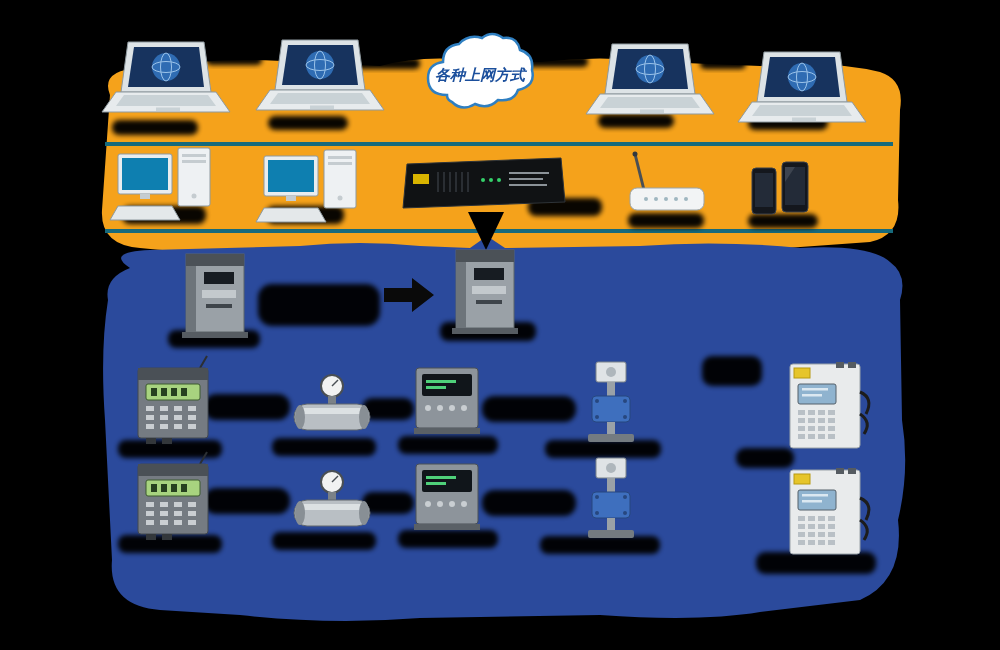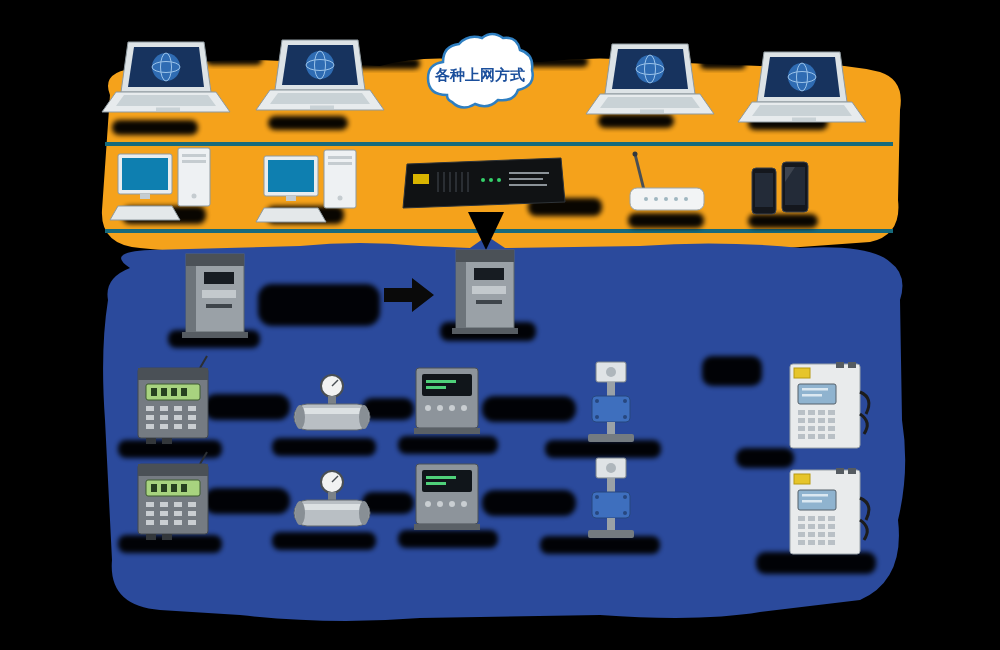--- a/index.html
+++ b/index.html
@@ -1,17 +1,17 @@
 <!DOCTYPE html>
 <html><head>
 <meta charset="utf-8">
 <style>
   html,body{margin:0;padding:0;background:#000;}
   .stage{position:relative;width:1000px;height:646px;background:#000;overflow:hidden;
-         font-family:"Liberation Sans", sans-serif;}
+         font-family:"Liberation Sans", sans-serif;font-style:italic;}
   svg{display:block;}
   .smudge{fill:#000;opacity:.96;filter:url(#b3);}
   text.cloud-label{font-family:"Liberation Sans", sans-serif;font-size:15px;font-weight:bold;}
 </style>
 </head>
 <body>
 
 <div class="stage">
 <svg width="1000" height="650" viewBox="0 0 1000 650">
   <defs>

